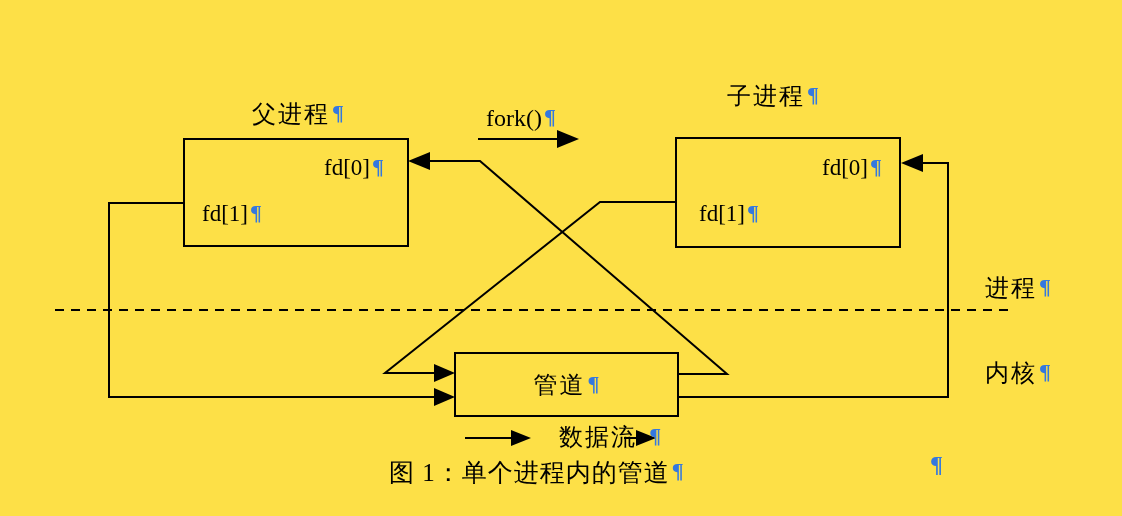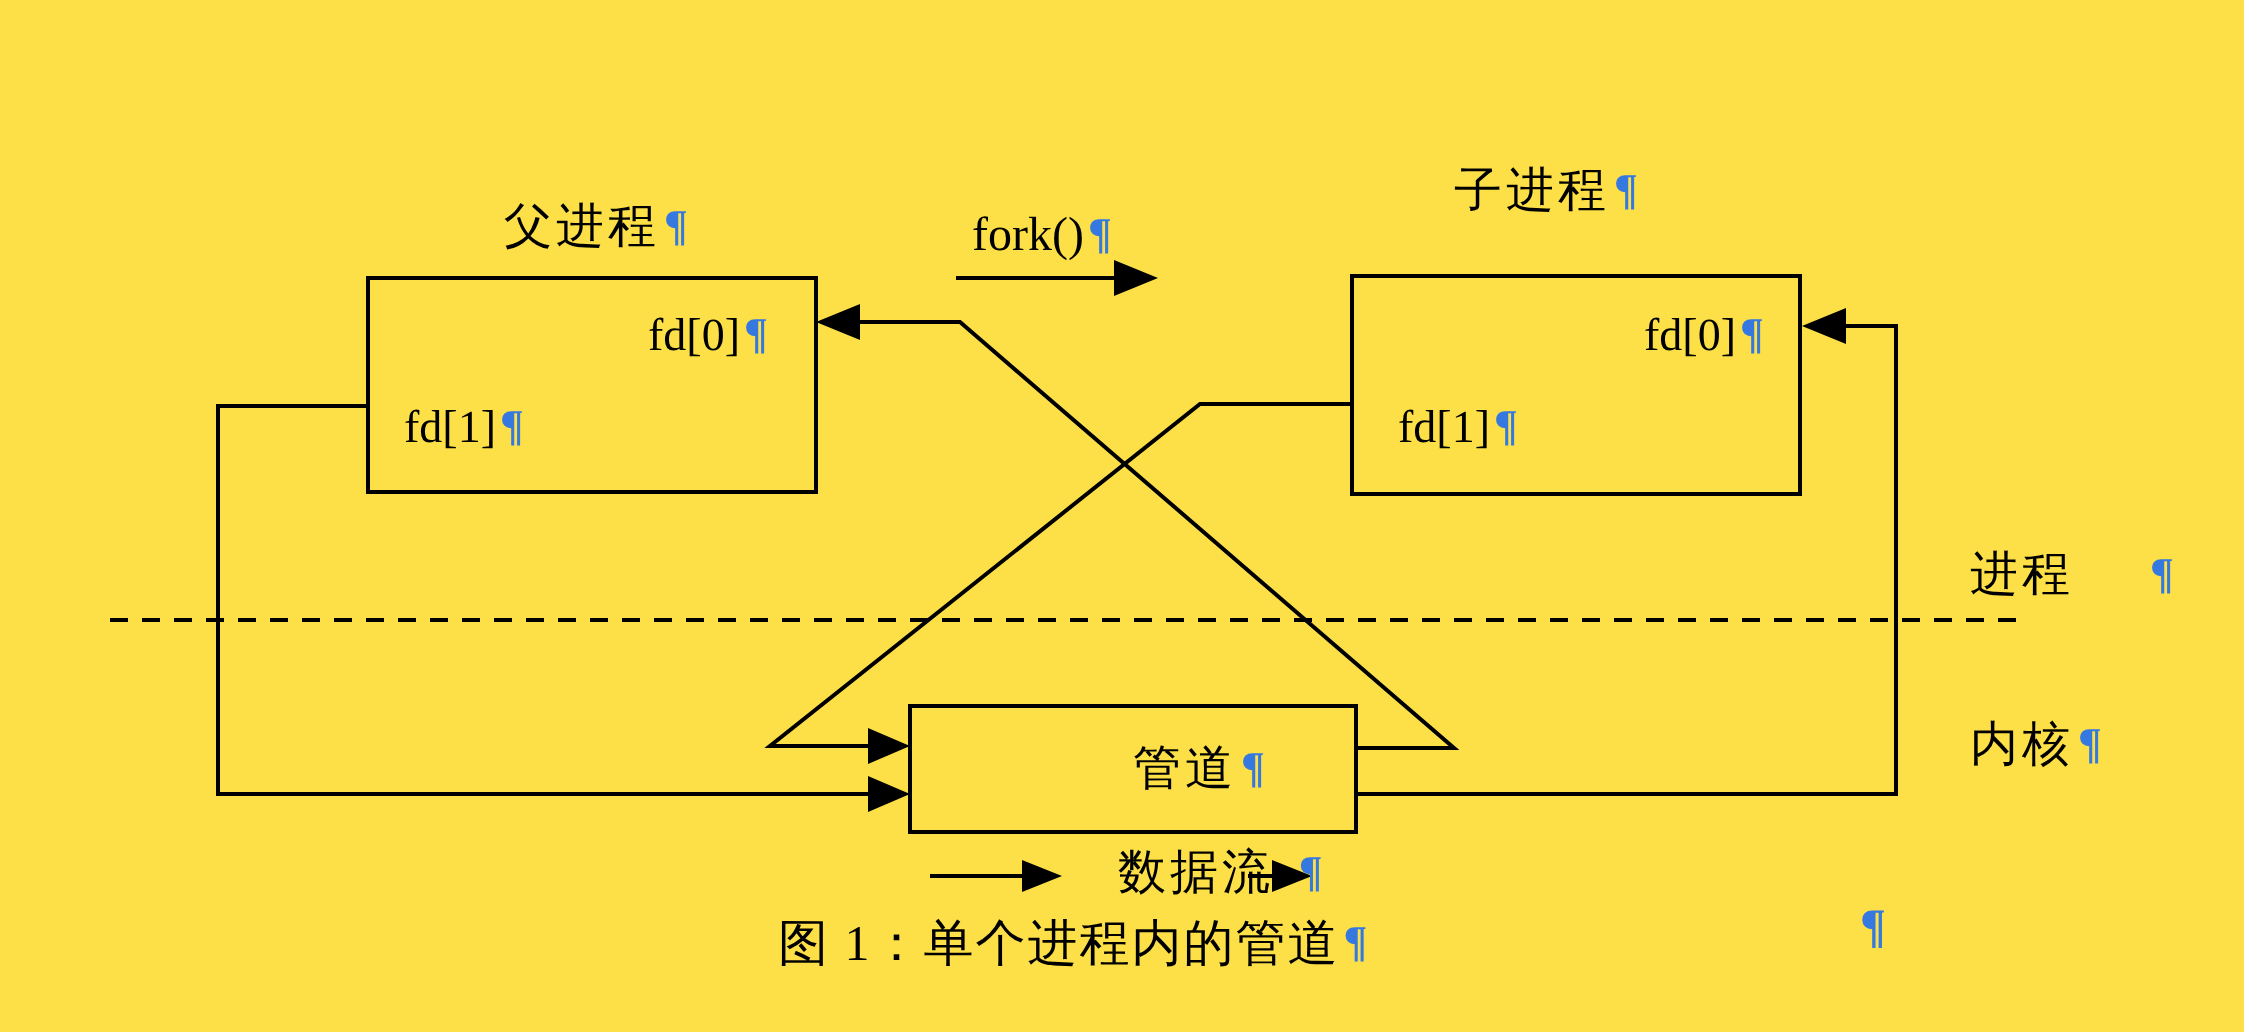--- a/index.html
+++ b/index.html
@@ -25,21 +25,21 @@
   .pilcrow{
     color:var(--pilcrow,#3478E0);
     font-weight:bold;
     font-size:22px;
     margin-left:2px;
     letter-spacing:0;
   }
   .space-mark{font-size:22px;margin-left:1px;}
   .pipe-label-wrap{
     position:absolute;left:455px;top:353px;width:223px;height:63px;
-    display:flex;align-items:center;justify-content:center;margin-left:33px;
+    display:flex;align-items:center;justify-content:center;
   }
   .caption{font-size:25px;letter-spacing:1px;}
 </style>
 </head>
 <body>
 
 <div class="canvas">
 
   <svg width="1122" height="516" viewBox="0 0 1122 516">
 
@@ -96,21 +96,21 @@
 
   <div class="label mono-code" style="left:822px;top:156px;">
     <span>fd[0]</span>
     <span class="pilcrow">¶</span>
   </div>
   <div class="label mono-code" style="left:699px;top:202px;">
     <span>fd[1]</span>
     <span class="pilcrow">¶</span>
   </div>
 
-  <div class="label cjk" style="left:985px;top:276px;gap:36px;">
+  <div class="label cjk" style="left:985px;top:276px;">
     <span>进程</span>
     <span class="pilcrow">¶</span>
   </div>
   <div class="label cjk" style="left:985px;top:317px;margin-top:44px;">
     <span>内核</span>
     <span class="pilcrow">¶</span>
   </div>
 
   <div class="pipe-label-wrap">
     <div class="label cjk" style="position:static;">

